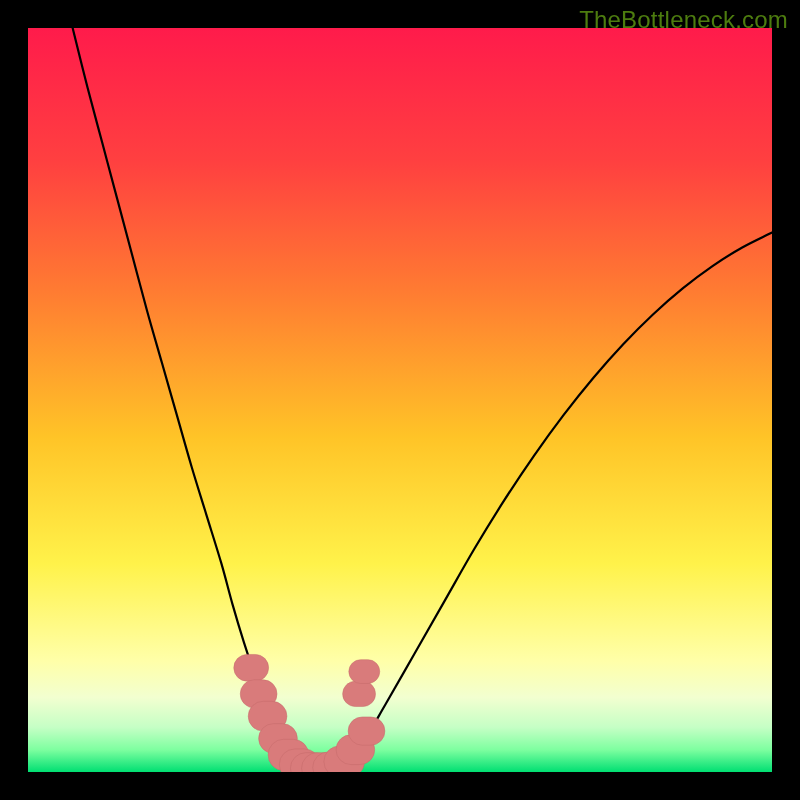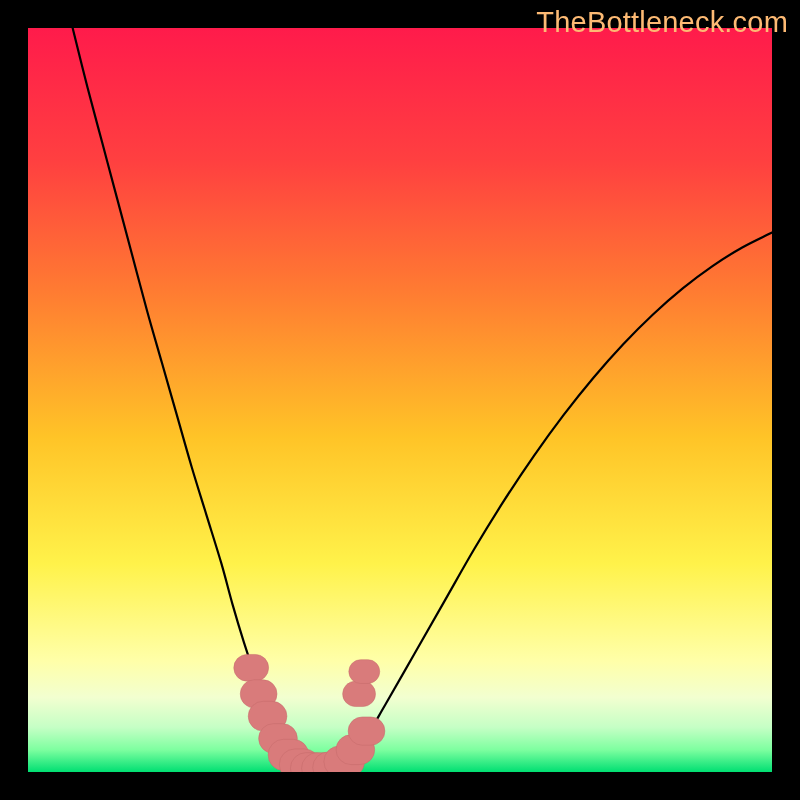--- a/index.html
+++ b/index.html
@@ -24,22 +24,22 @@
     left: 28px;
     top: 28px;
     width: 744px;
     height: 744px;
     overflow: hidden;
   }
   .watermark {
     position: absolute;
     top: 6px;
     right: 12px;
-    color: #fdba74;
-    font-size: 29px;
+    color: #4d7c0f;
+    font-size: 24px;
     font-weight: 500;
     letter-spacing: 0.2px;
     z-index: 10;
   }
   svg.curves {
     position: absolute;
     left: 0;
     top: 0;
     width: 744px;
     height: 744px;

